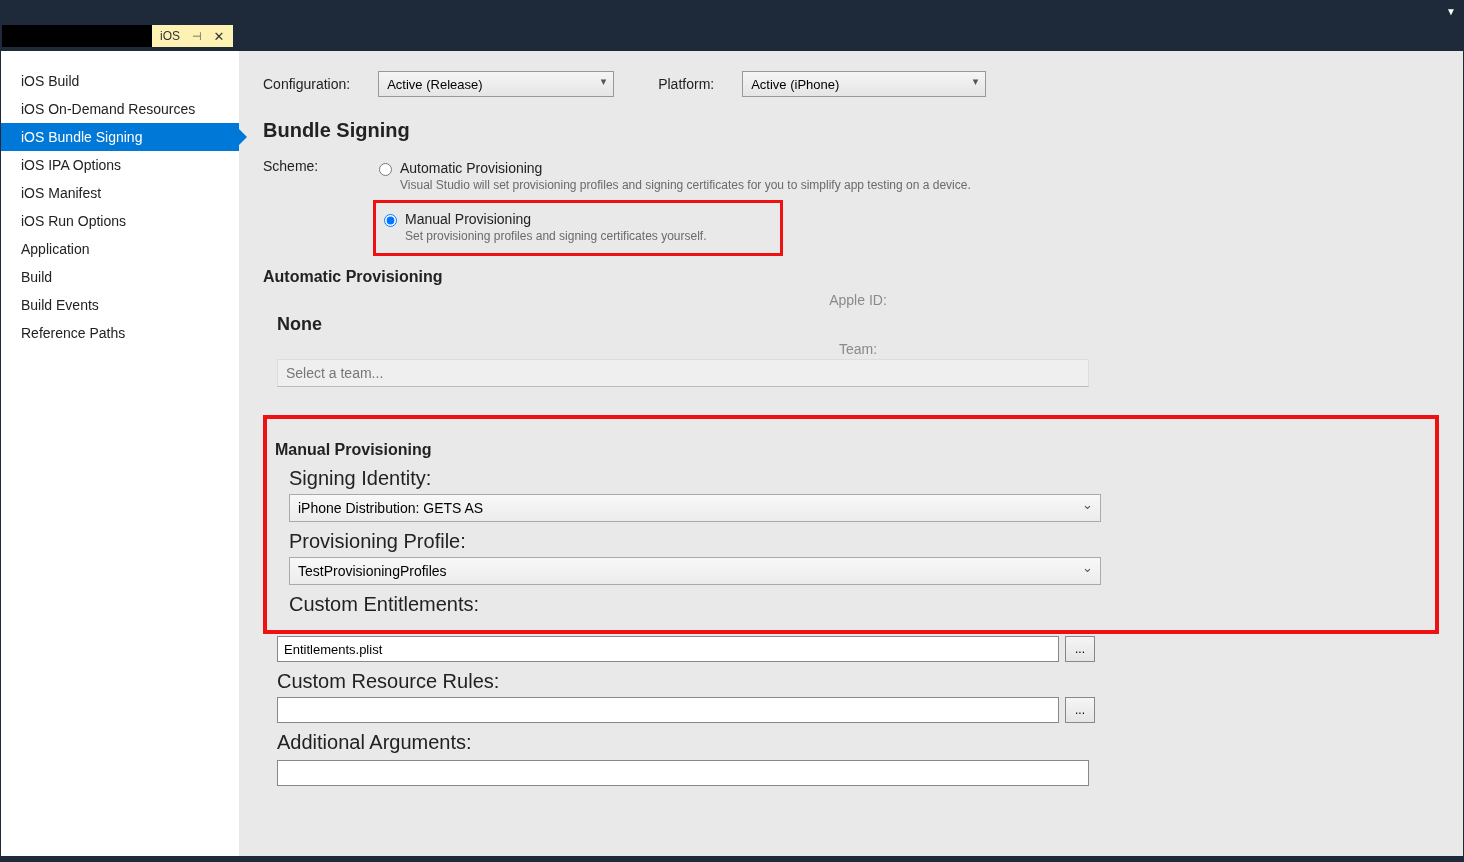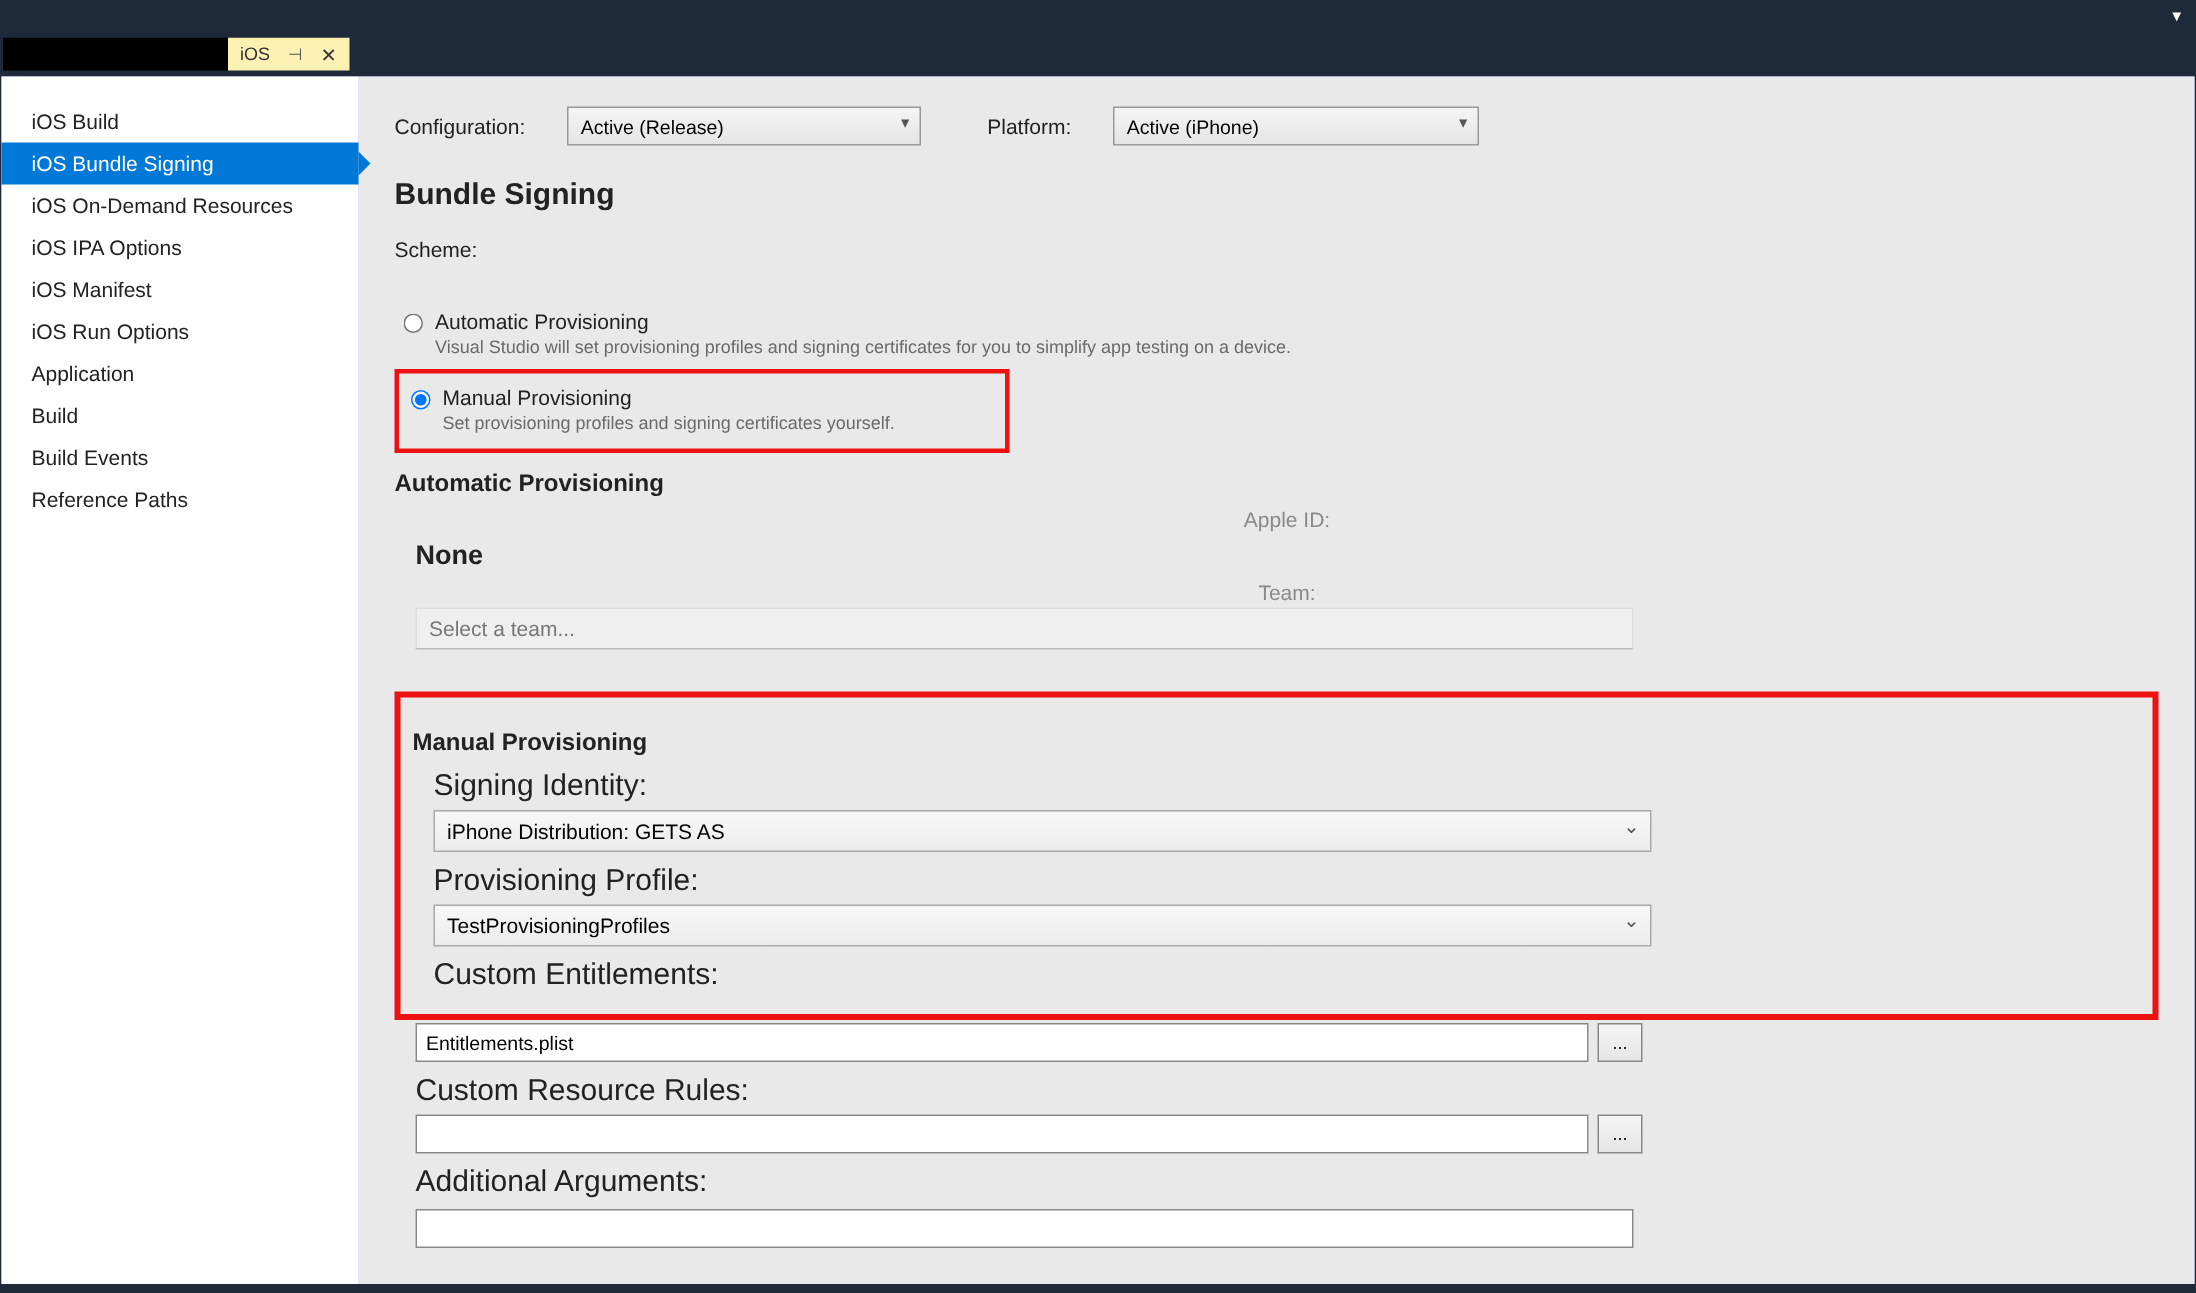--- a/index.html
+++ b/index.html
@@ -4,36 +4,36 @@
   <style>
     * { box-sizing: border-box; margin: 0; padding: 0; font-family: "Segoe UI", sans-serif; }
     body { background: #1e2a3a; width: 1464px; height: 862px; overflow: hidden; }
     .titlebar { height: 25px; background: #1e2a3a; position: relative; }
     .titlebar .drop { position: absolute; right: 8px; top: 6px; color: #fff; font-size: 10px; }
     .tabbar { height: 25px; background: #1e2a3a; display: flex; padding-left: 2px; }
     .tab-blank { width: 150px; height: 22px; background: #000; }
     .tab { height: 22px; background: #fdf2b3; display: flex; align-items: center; padding: 0 8px; font-size: 12px; color: #333; gap: 12px; }
     .tab .pin { font-size: 11px; color: #555; }
     .tab .close { font-size: 13px; color: #333; }
-    .main { display: flex; height: 810px; background: #c4b5fd; border: 1px solid #1e2a3a; border-bottom: 4px solid #1e2a3a; }
+    .main { display: flex; height: 810px; background: #84cc16; border: 1px solid #1e2a3a; border-bottom: 4px solid #1e2a3a; }
     .sidebar { width: 238px; background: #fff; padding-top: 16px; }
     .sidebar-item { padding: 6px 20px; font-size: 14px; color: #222; cursor: pointer; }
     .sidebar-item.active { background: #0078d7; color: #fff; position: relative; }
     .sidebar-item.active::after { content: ""; position: absolute; right: -8px; top: 50%; transform: translateY(-50%); border-left: 8px solid #0078d7; border-top: 8px solid transparent; border-bottom: 8px solid transparent; }
     .content { flex: 1; background: #e9e9e9; padding: 20px 24px; overflow: auto; }
     .toprow { display: flex; align-items: center; gap: 12px; margin-bottom: 22px; }
     .toprow label { font-size: 14px; color: #222; }
     .select { height: 26px; border: 1px solid #999; background: linear-gradient(#f5f5f5, #e5e5e5); font-size: 13px; padding: 0 24px 0 8px; appearance: none; position: relative; }
     .select-wrap { position: relative; display: inline-block; padding-left: 16px; }
     .select-wrap::after { content: "▾"; position: absolute; right: 8px; top: 4px; font-size: 11px; color: #555; pointer-events: none; }
     .sel-config { width: 236px; }
     .sel-platform { width: 244px; }
     h2 { font-size: 20px; font-weight: 600; color: #222; margin-bottom: 14px; }
     h3 { font-size: 16px; font-weight: 600; color: #222; margin: 12px 0 6px 0; }
-    .scheme-row { display: flex; align-items: flex-start; gap: 28px; margin-bottom: 6px; flex-direction: column; }
+    .scheme-row { display: flex; align-items: flex-start; gap: 44px; margin-bottom: 6px; }
     .scheme-label { font-size: 14px; color: #222; width: 66px; padding-top: 2px; }
     .scheme-opts { flex: 1; }
     .radio-block { display: flex; align-items: flex-start; gap: 8px; padding: 4px 6px 8px 6px; }
     .radio-block input[type="radio"] { margin-top: 3px; }
     .radio-block .rtitle { font-size: 14px; color: #222; }
     .radio-block .rdesc { font-size: 12px; color: #6a6a6a; margin-top: 2px; }
     .red-box { border: 3px solid #e11; }
     .red-box .radio-block { padding: 8px 8px 10px 8px; }
     .ap-section { margin-top: 6px; }
     .ap-label { font-size: 14px; color: #8a8a8a; margin: 6px 0 2px 14px; text-align: center; }
@@ -63,22 +63,22 @@
   <div class="tab">
     <span>iOS</span>
     <span class="pin">⊣</span>
     <span class="close">✕</span>
   </div>
 </div>
 
 <div class="main">
   <div class="sidebar">
     <div class="sidebar-item">iOS Build</div>
+    <div class="sidebar-item">iOS On-Demand Resources</div>
     <div class="sidebar-item active">iOS Bundle Signing</div>
-    <div class="sidebar-item">iOS On-Demand Resources</div>
     <div class="sidebar-item">iOS IPA Options</div>
     <div class="sidebar-item">iOS Manifest</div>
     <div class="sidebar-item">iOS Run Options</div>
     <div class="sidebar-item">Application</div>
     <div class="sidebar-item">Build</div>
     <div class="sidebar-item">Build Events</div>
     <div class="sidebar-item">Reference Paths</div>
   </div>
 
   <div class="content">

